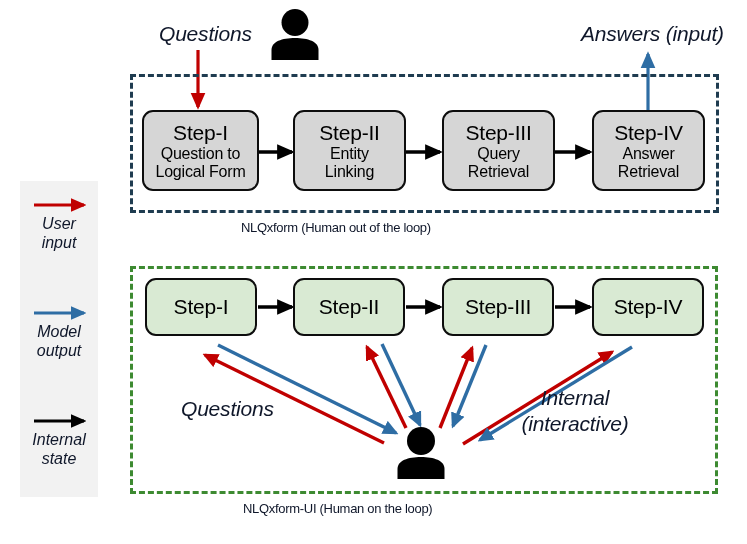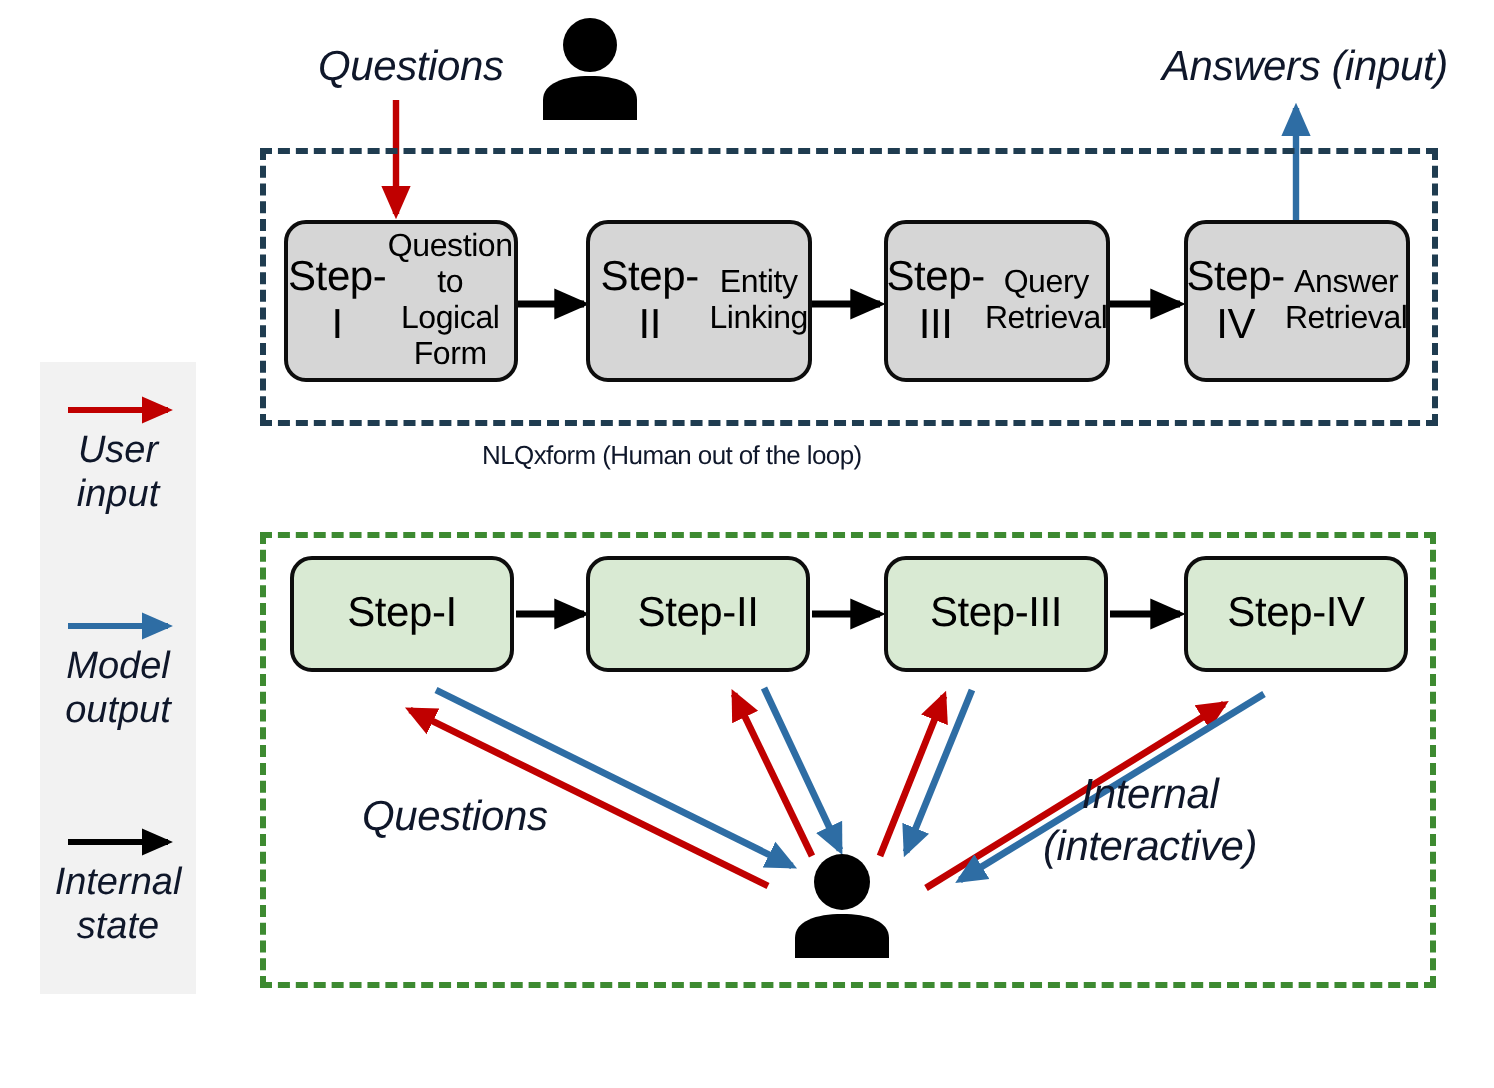--- a/index.html
+++ b/index.html
@@ -33,32 +33,32 @@
     font-style: italic;
     font-size: 21px;
     letter-spacing: -0.2px;
   }
   .caption-lbl {
     font-size: 13px;
     letter-spacing: -0.3px;
   }
   .legend-lbl {
     font-style: italic;
-    font-size: 19px;
+    font-size: 16px;
     text-align: center;
     line-height: 1.18;
     white-space: pre-line;
   }
   .box {
     position: absolute;
     box-sizing: border-box;
     border: 2.2px solid #0d0d0d;
     border-radius: 11px;
     display: flex;
-    flex-direction: row;
+    flex-direction: column;
     align-items: center;
     justify-content: center;
     color: #000000;
     text-align: center;
   }
   .box-gray {
     background: #d6d6d6;
   }
   .box-green {
     background: #d9ead3;
@@ -256,14 +256,15 @@
   <div class="lbl italic-lbl" style="left:181px; top:397px;">Questions</div>
 
   <div class="lbl italic-lbl" style="left:480px; top:385px; width:190px; white-space:pre-line; text-align:center; line-height:1.25;">Internal
 (interactive)</div>
 
   <svg class="person" style="left:396px; top:426px; width:50px; height:53px;" viewBox="0 0 50 53">
     <circle cx="25" cy="15" r="14" fill="#000000"></circle>
     <path d="M 1.5 53 L 1.5 43 C 1.5 34.5 12 31 25 31 C 38 31 48.5 34.5 48.5 43 L 48.5 53 Z" fill="#000000"></path>
   </svg>
 
+  <div class="lbl caption-lbl" style="left:243px; top:501px;">NLQxform-UI (Human on the loop)</div>
 
 </div>
 
 </body></html>

